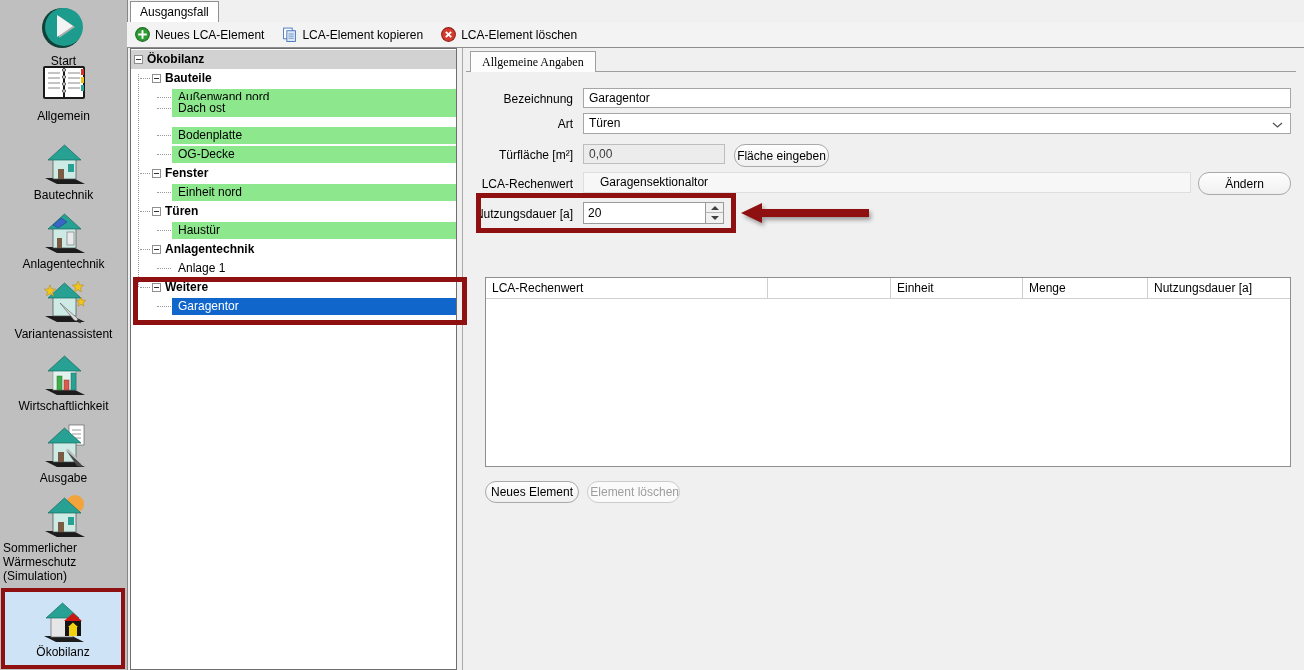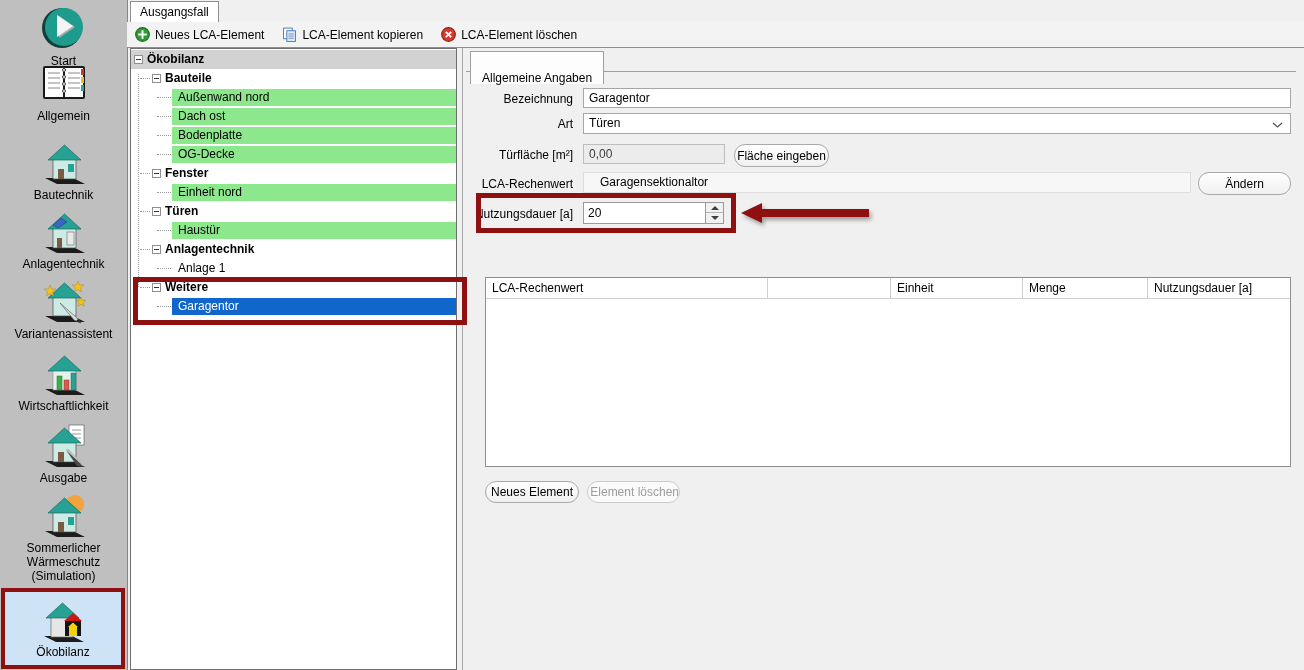--- a/index.html
+++ b/index.html
@@ -7,21 +7,21 @@
   body {
     position:relative; overflow:hidden;
     font-family:"Liberation Sans", sans-serif; font-size:12px; color:#000;
     background:#f0f0f0;
   }
   
   .sidebar { position:absolute; left:0; top:0; width:128px; height:670px;
              background:#bfbfbf; border-right:1px solid #868686; }
   .side-item { position:absolute; left:0; width:127px; display:flex; flex-direction:column;
                align-items:center; gap:3px; cursor:pointer; }
-  .side-label { font-size:12px; line-height:14px; text-align:center; padding:0 3px; }
+  .side-label { font-size:12px; line-height:14px; padding:0 3px; }
   .side-item.selected { left:1px; top:588px; width:124px; height:81px;
         border:4px solid var(--ann); background:#cfe3f6; justify-content:center; gap:1px; }
   .sicon { width:48px; height:46px; display:block; }
   
   .tab-main { position:absolute; left:130px; top:1px; height:21px; background:#fff;
       border:1px solid #8f8f8f; border-bottom:none; padding:0 9px; line-height:20px; z-index:2; }
   .toolbar { position:absolute; left:127px; top:22px; width:1177px; height:26px;
       background:#f3f3f3; border-bottom:1px solid #8d8d8d; display:flex; align-items:center;
       padding-left:5px; gap:12px; }
   .tool-btn { display:flex; align-items:center; gap:5px; padding:2px 3px; cursor:pointer; }
@@ -45,21 +45,21 @@
   .trow.group .exp { left:21px; }
   .exp::after { content:''; position:absolute; left:1px; top:3px; width:5px; height:1px; background:#333; }
   .band { position:absolute; left:41px; top:1px; width:284px; height:17px; line-height:17px; }
   .band .tlabel { margin-left:6px; display:block; }
   .bg-green .band { background:var(--green); }
   .bg-selected .band { background:var(--blue); }
   .bg-selected .tlabel { color:#fff; }
   .splitter { position:absolute; left:462px; top:48px; width:1px; height:622px; background:#a8a8a8; }
   
   .panel-tab { position:absolute; left:470px; top:51px; height:21px; background:#fdfdfd;
-      border:1px solid #9f9f9f; border-bottom:none; padding:16px 11px; line-height:20px; z-index:2; }
+      border:1px solid #9f9f9f; border-bottom:none; padding:0 11px; line-height:20px; z-index:2;font-family:Liberation Serif, serif; }
   .tabline { position:absolute; left:466px; top:71px; width:830px; height:1px; background:#9f9f9f; }
   .flabel { position:absolute; left:458px; width:115px; text-align:right; line-height:14px; }
   .tinput { position:absolute; height:20px; background:#fff; border:1px solid #a6a6a6;
       font-family:"Liberation Sans", sans-serif; font-size:12px; padding:0 5px; color:#000; }
   .tinput.dis { background:#ececec; border-color:#bdbdbd; color:#3c3c3c; }
   .combo { position:absolute; left:583px; top:113px; width:708px; height:21px; background:#fff;
       border:1px solid #a6a6a6; line-height:19px; padding-left:5px; cursor:pointer; }
   .combo svg { position:absolute; right:7px; top:8px; }
   .flat-field { position:absolute; left:583px; top:172px; width:608px; height:21px;
       background:#f7f7f7; border:1px solid #dedede; line-height:19px; padding-left:16px; }
@@ -260,21 +260,21 @@
 
 <div class="tree-panel">
   <div id="tree-rows">
       <div class="trow root" style="top: 1px;"><span class="exp"></span><span class="tlabel">Ökobilanz</span></div>
       <div class="trow group" style="top: 20px;"><span class="exp"></span><span class="tlabel">Bauteile</span></div>
       <div class="trow leaf bg-green" style="top: 39px;">
         <span class="band">
           <span class="tlabel">Außenwand nord</span>
         </span>
       </div>
-      <div class="trow leaf bg-green" style="top: 58px;">
+      <div class="trow leaf bg-green" style="top: 50px;">
         <span class="band">
           <span class="tlabel">Dach ost</span>
         </span>
       </div>
       <div class="trow leaf bg-green" style="top: 77px;">
         <span class="band">
           <span class="tlabel">Bodenplatte</span>
         </span>
       </div>
       <div class="trow leaf bg-green" style="top: 96px;">

